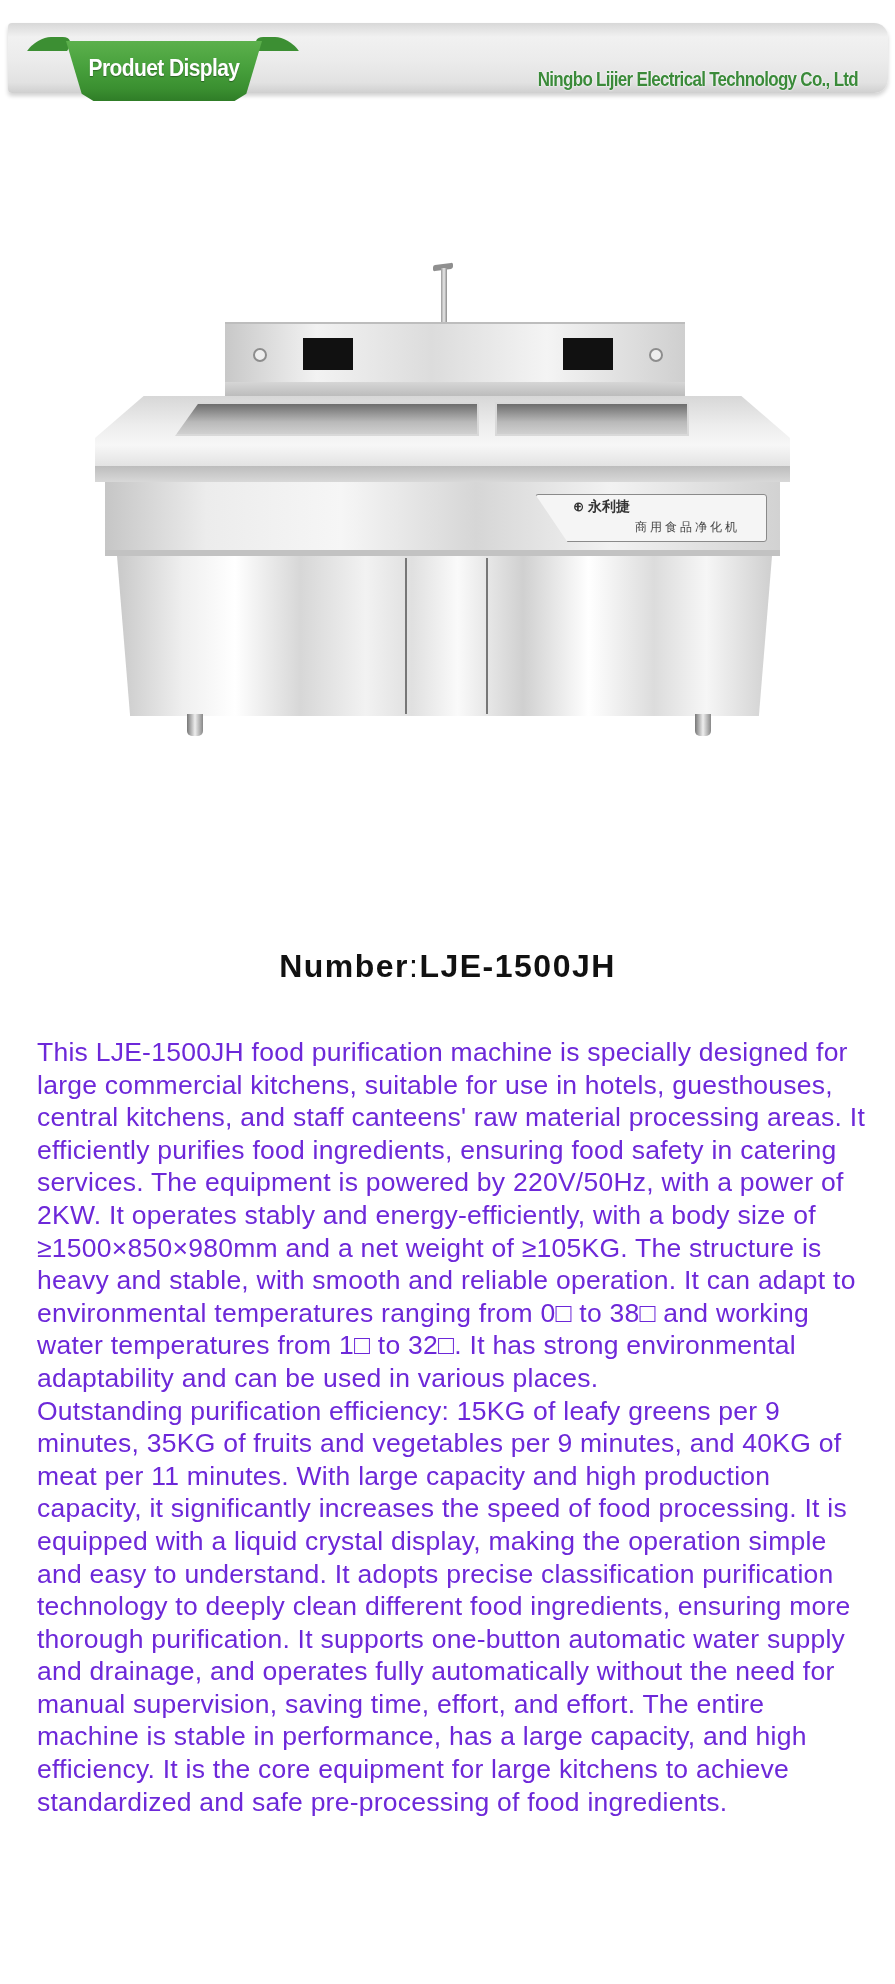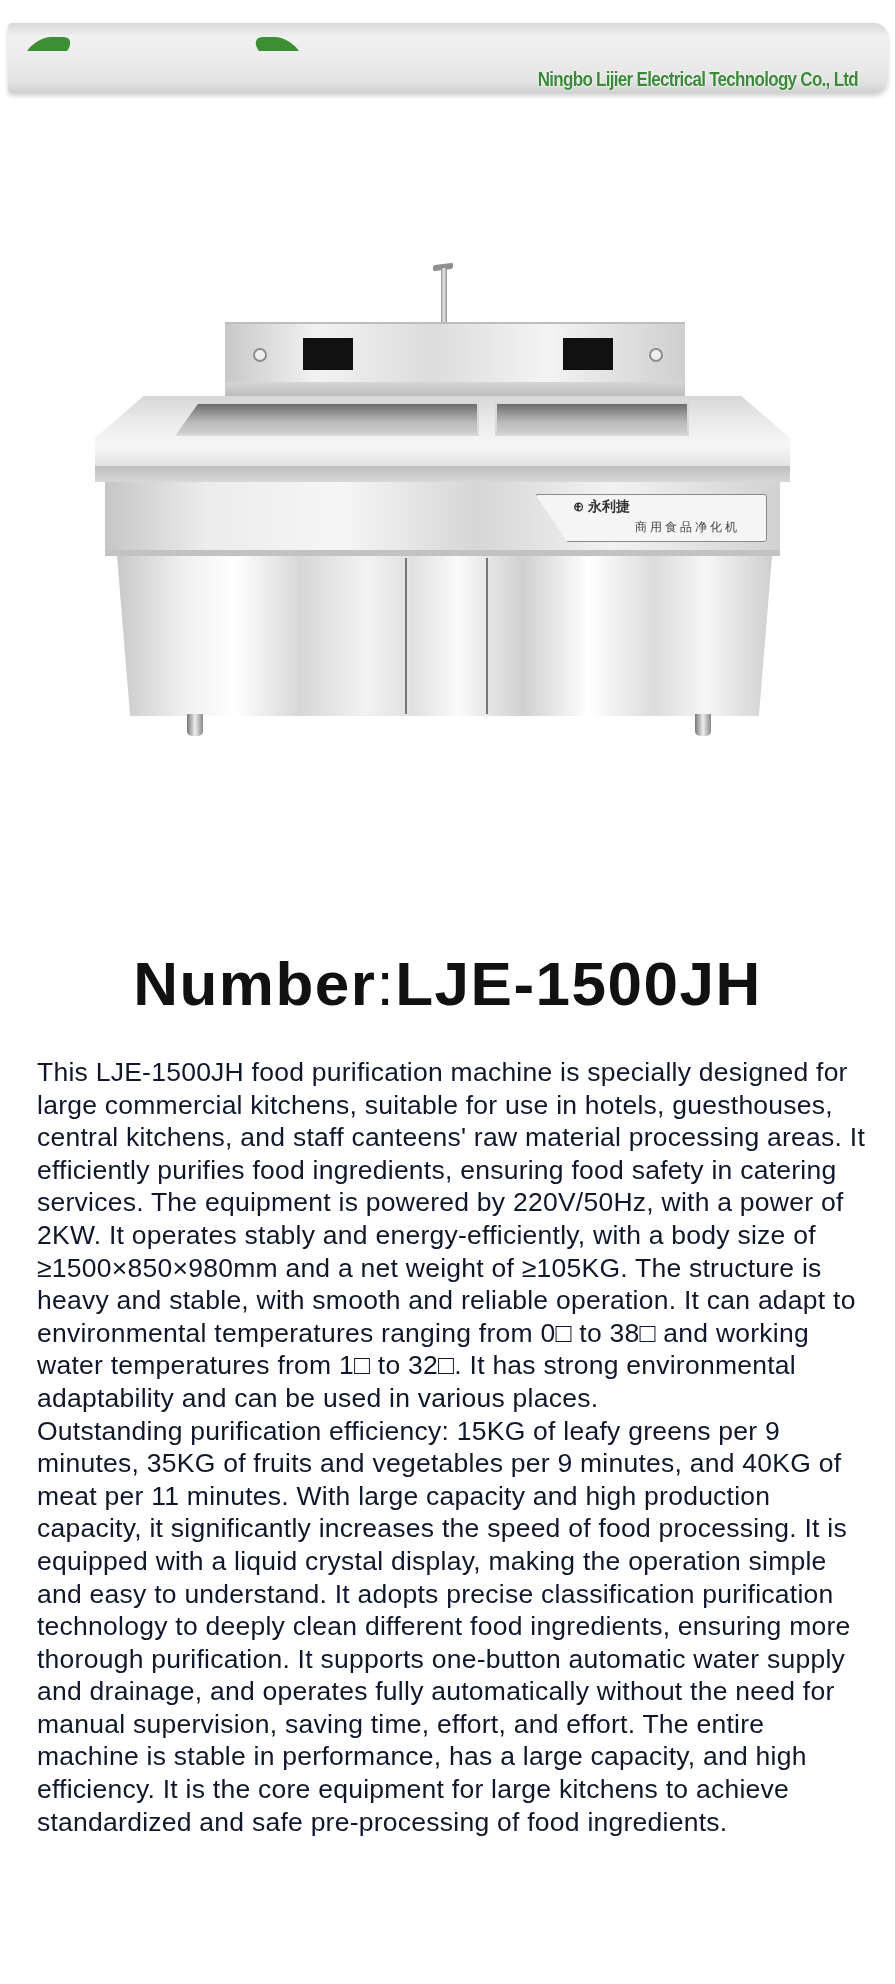--- a/index.html
+++ b/index.html
@@ -47,33 +47,36 @@
   .badge-sub { position: absolute; left: 540px; top: 257px; font-size: 12px; color: #444; letter-spacing: 3px; }
   .cabinet { position: absolute; left: 22px; top: 294px; width: 655px; height: 160px;
     background: linear-gradient(90deg,#c9c9c9 0%,#efefef 10%,#ffffff 18%,#d7d7d7 28%,#f2f2f2 38%,#e0e0e0 45%,#fafafa 52%,#d0d0d0 62%,#ffffff 72%,#dcdcdc 82%,#f6f6f6 90%,#cfcfcf 100%);
     clip-path: polygon(0 0,100% 0,98% 100%,2% 100%); }
   .door-line { position: absolute; top: 296px; width: 2px; height: 156px; background: #777; }
   .door-line.d1 { left: 310px; } .door-line.d2 { left: 391px; }
   .leg { position: absolute; top: 452px; width: 16px; height: 22px; background: linear-gradient(90deg,#777,#eee,#888); border-radius: 0 0 5px 5px; }
   .leg.l1 { left: 92px; } .leg.l2 { left: 600px; }
 
   
-  .model-title { position: absolute; left: 0; width: 895px; top: 948px; text-align: center; font-size: 62px; font-weight: bold; color: #111; letter-spacing: 1.5px; }
+  .model-title { position: absolute; left: 0; width: 895px; top: 948px; text-align: center; font-size: 32px; font-weight: bold; color: #111; letter-spacing: 1.5px; }
   .model-title .sep { font-weight: normal; }
 
   
-  .desc { position: absolute; left: 37px; top: 1036px; width: 830px; font-size: 26.5px; line-height: 32.6px; color: #0f172a; letter-spacing: 0.25px; margin-top: 20px; }
+  .desc { position: absolute; left: 37px; top: 1036px; width: 830px; font-size: 26.5px; line-height: 32.6px; color: #6d28d9; letter-spacing: 0.25px; }
   .desc p { margin: 0; }
 </style>
 </head>
 <body>
 
 <div class="banner">
   <div class="ribbon-fold l"></div>
   <div class="ribbon-fold r"></div>
+  <div class="ribbon">
+    <span class="ribbon-text">Produet Display</span>
+  </div>
   <span class="company">Ningbo Lijier Electrical Technology Co., Ltd</span>
 </div>
 
 <div class="product" role="img" aria-label="Stainless steel double-basin commercial food purification machine with two LCD displays and lower cabinet">
   <div class="faucet-top"></div>
   <div class="faucet-stem"></div>
   <div class="backsplash"></div>
   <div class="backsplash-lip"></div>
   <div class="screen s1"></div>
   <div class="screen s2"></div>

